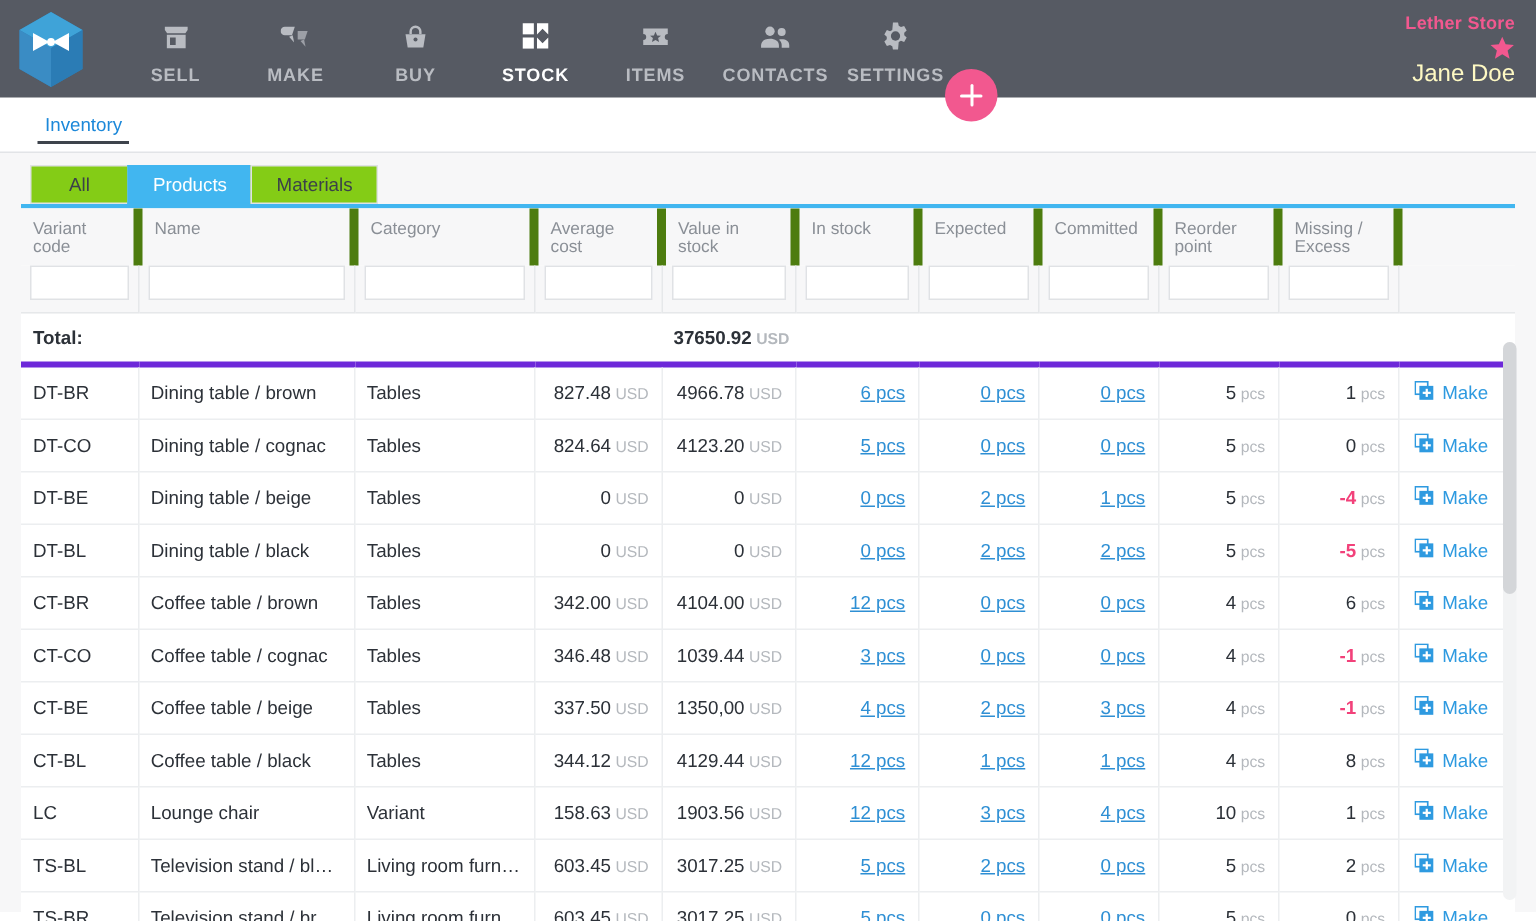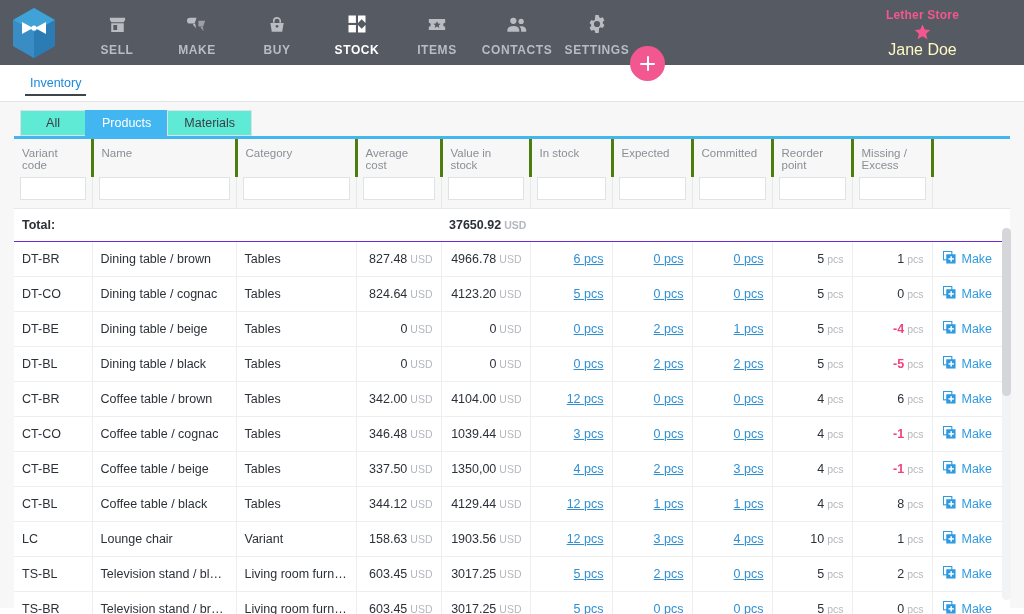--- a/index.html
+++ b/index.html
@@ -54,21 +54,21 @@
   .nav-item.active .nav-label { color: #ffffff; }
   .nav-item.active .nav-icon svg path,
   .nav-item.active .nav-icon svg rect,
   .nav-item.active .nav-icon svg circle,
   .nav-item.active .nav-icon svg polygon { fill: #ffffff; }
 
   .userbox {
     position: absolute;
     right: 14px; top: 8px;
     width: 175px;
-    text-align: center;
+    text-align: right;
   }
   .store-name {
     color: #f2588f;
     font-size: 12px;
     font-weight: bold;
     letter-spacing: 0.2px;
   }
   .star { margin: 2px 0 1px; height: 16px; }
   .user-name {
     color: #fef9c3;
@@ -131,21 +131,21 @@
     display: inline-flex;
     height: 26px;
   }
   .seg-btn {
     min-width: 65px;
     padding: 0 16px;
     height: 26px;
     display: flex; align-items: center; justify-content: center;
     font-size: 12.5px;
     color: #3b4149;
-    background: #5eead4;
+    background: #84cc16;
     border: 1px solid #dfe1e4;
     border-right: none;
     cursor: pointer;
   }
   .seg-btn:last-child { border-right: 1px solid #dfe1e4; }
   .seg-btn.active {
     background: #41b6f0;
     color: #ffffff;
     border-color: #41b6f0;
   }
@@ -177,21 +177,21 @@
   .tbl col.c9 { width: 80px; }
   .tbl col.c10 { width: 78px; }
 
   .tbl thead th {
     background: #f7f7f8;
     font-weight: normal;
     font-size: 11.5px;
     color: #8a8f96;
     text-align: left;
     padding: 8px 8px 6px 8px;
-    border-right: 3px solid #4d7c0f;
+    border-right: 6px solid #4d7c0f;
     vertical-align: top;
   }
   .tbl thead th:last-child { border-right: none; }
   .filter-row td {
     background: #f7f7f8;
     padding: 0 6px 8px 6px;
     border-right: 1px solid #e6e8ea;
   }
   .filter-row td:last-child { border-right: none; background:#f7f7f8; }
   .filter-input {
@@ -204,21 +204,21 @@
     font-family: "Liberation Sans", sans-serif;
   }
 
   .total-row td {
     background: #ffffff;
     font-size: 12.5px;
     font-weight: bold;
     color: #2c3138;
     padding: 9px 8px;
     border-top: 1px solid #e6e8ea;
-    border-bottom: 1px solid #6d28d9;
+    border-bottom: 4px solid #6d28d9;
     text-align: right;
   }
   .total-row td.lbl { text-align: left; }
 
   .tbl tbody.body td {
     font-size: 12.5px;
     color: #2c3138;
     padding: 9px 8px;
     border-bottom: 1px solid #eceef0;
     border-right: 1px solid #eceef0;

